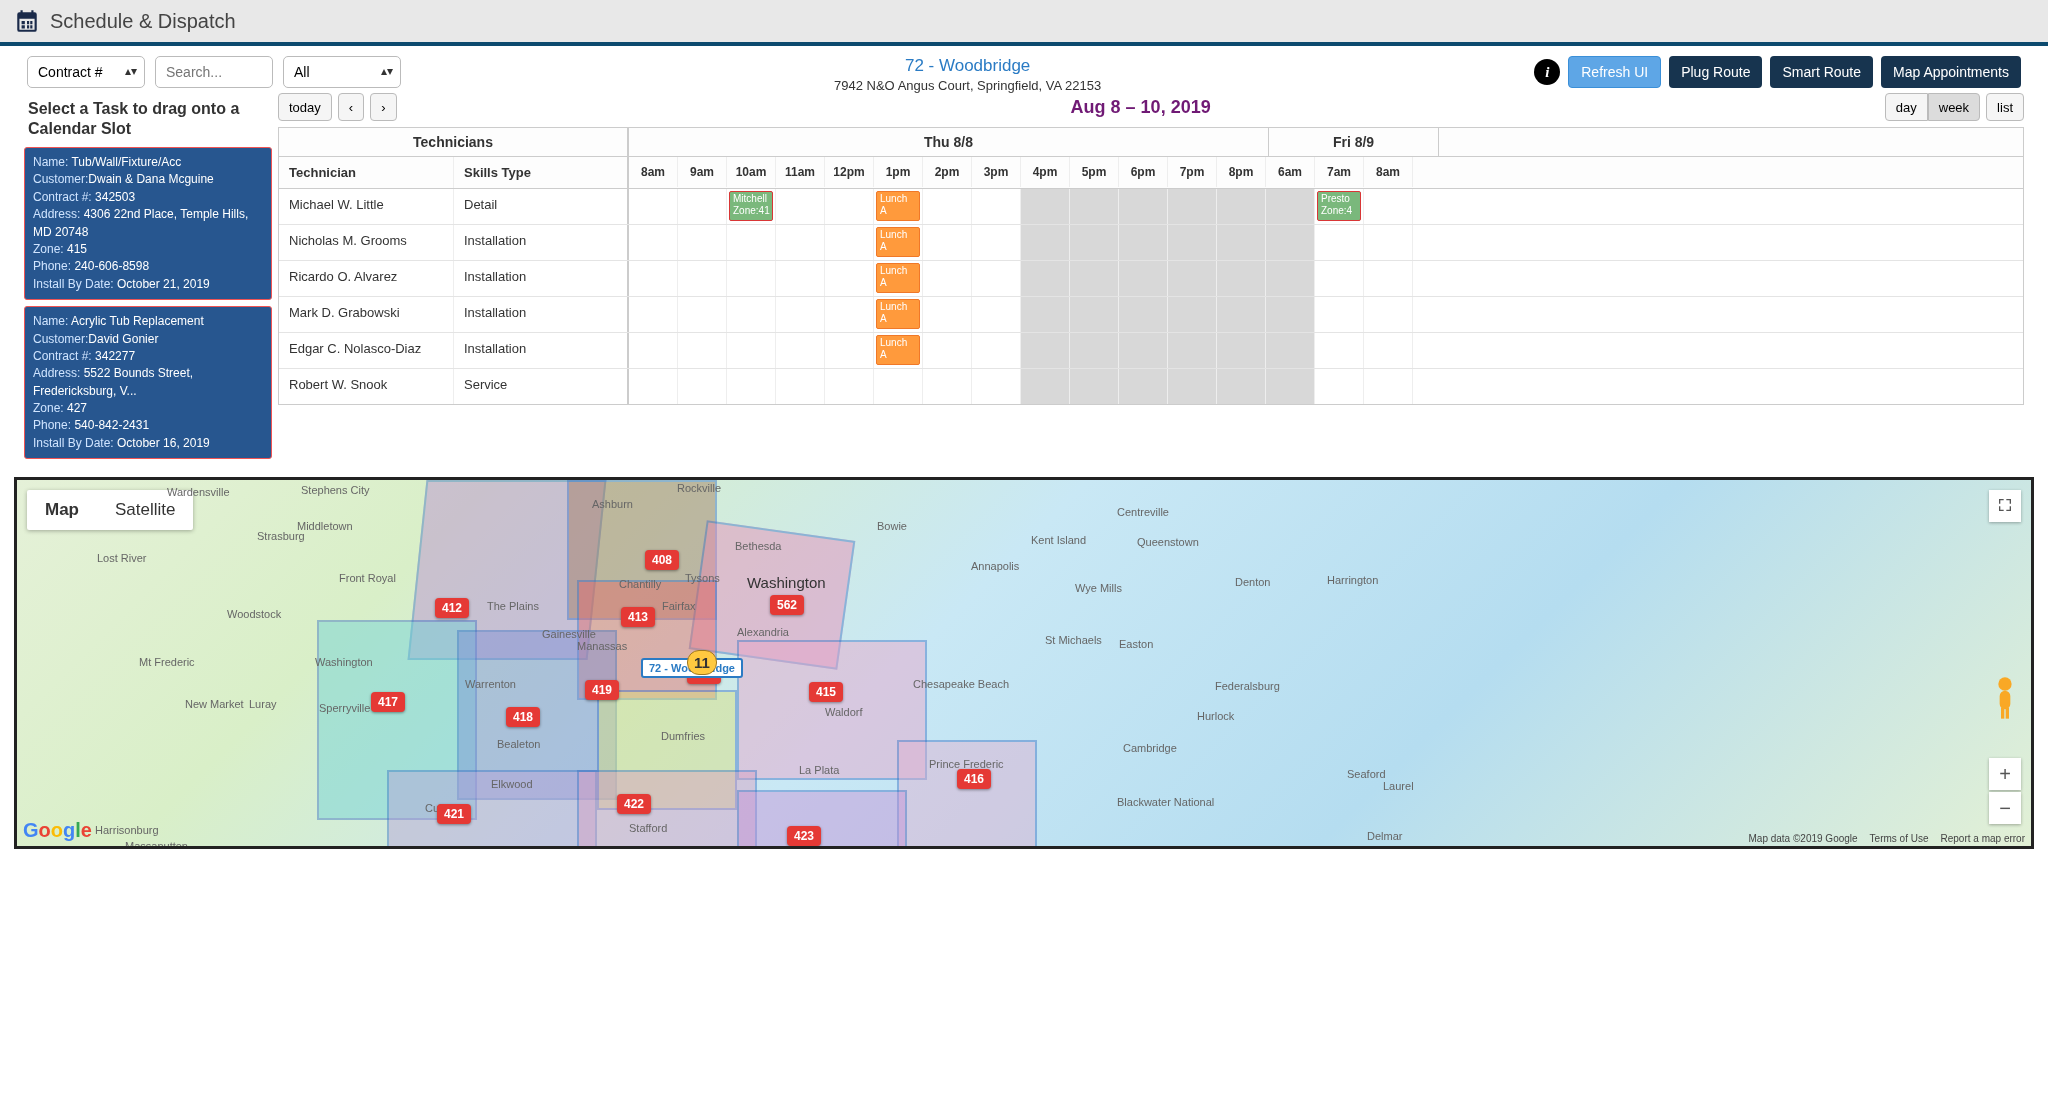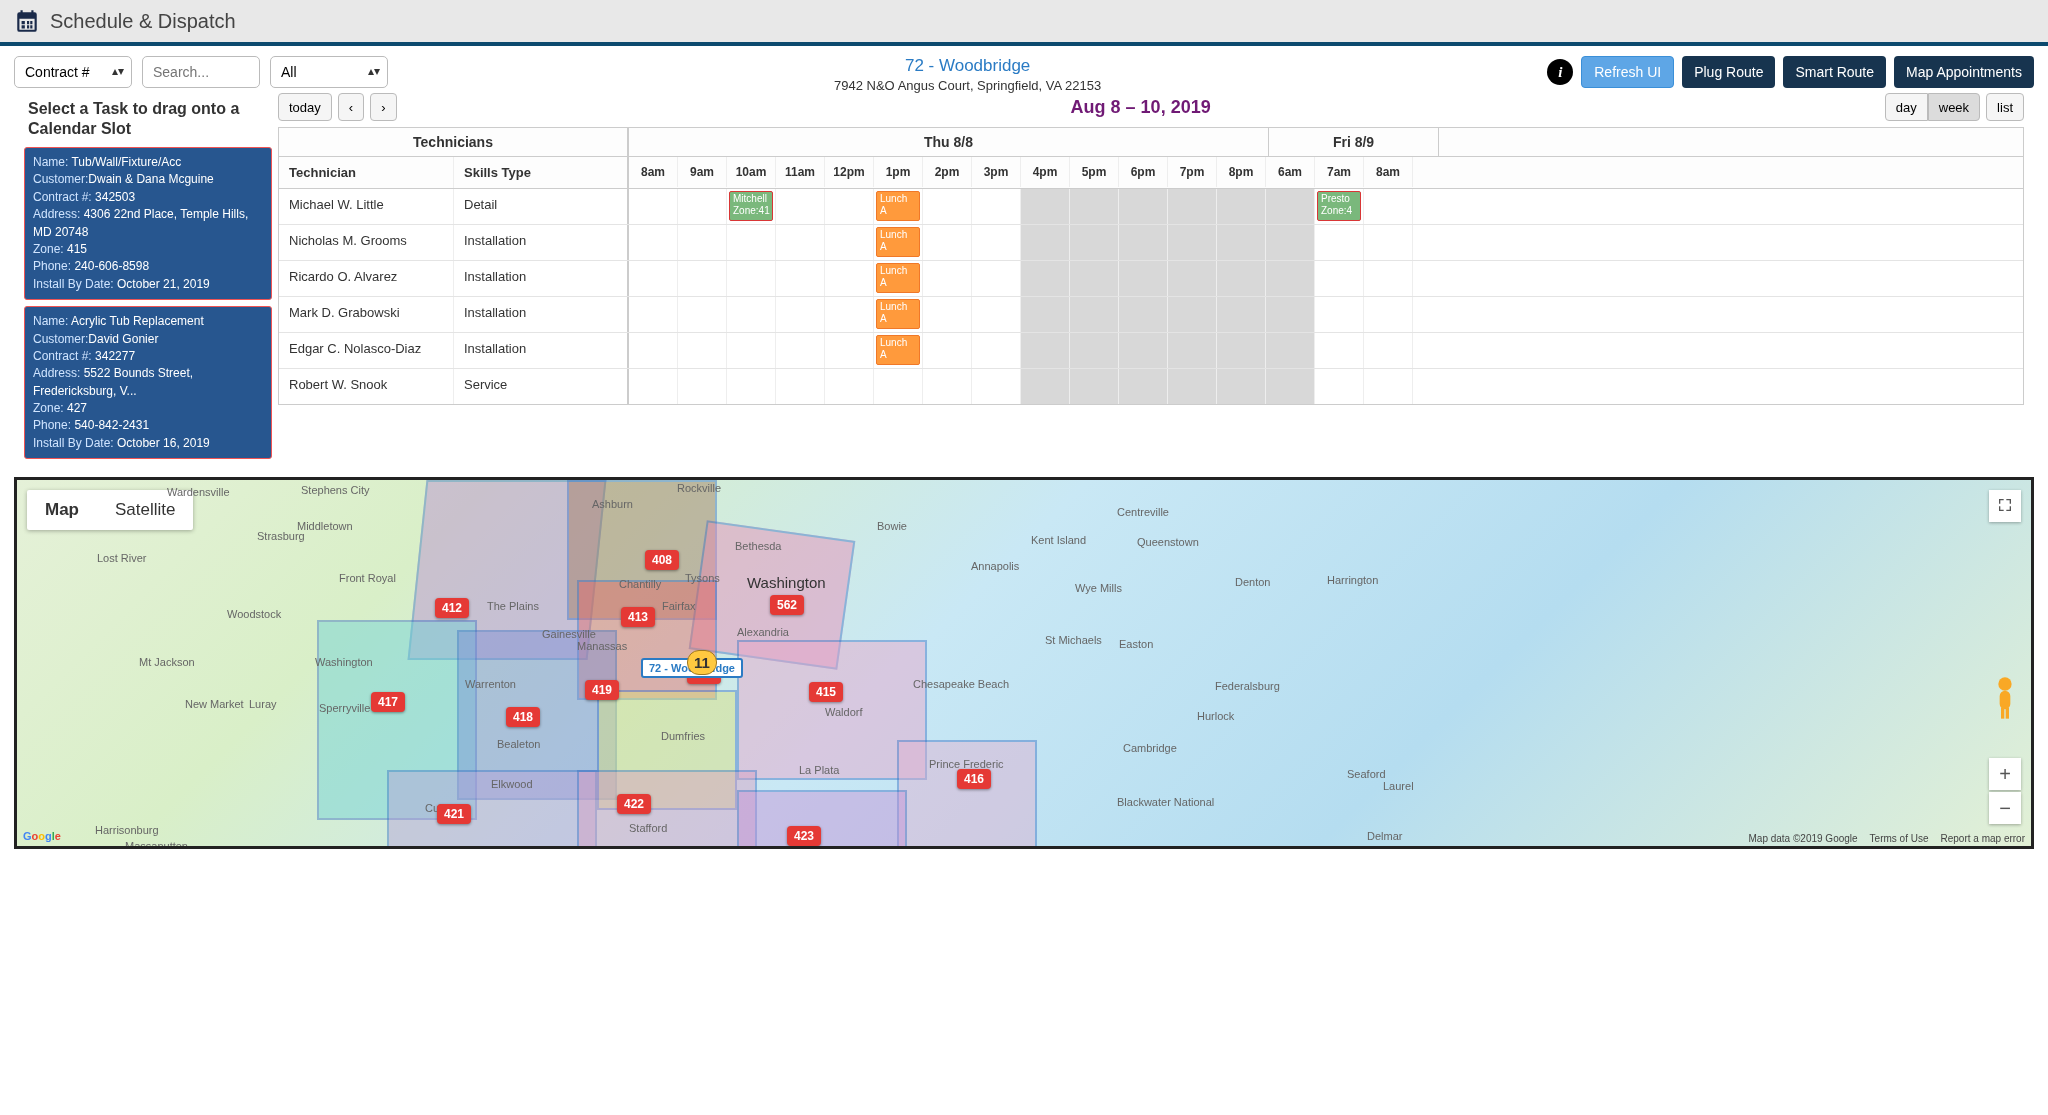--- a/index.html
+++ b/index.html
@@ -1,20 +1,20 @@
 <!DOCTYPE html>
 <html><head>
 <meta charset="utf-8">
 <style>
 * { box-sizing: border-box; margin: 0; padding: 0; }
 body { font-family: -apple-system, BlinkMacSystemFont, "Segoe UI", Arial, sans-serif; font-size: 13px; color: #333; background: #fff; }
 .header { background: #e8e8e8; border-bottom: 4px solid #0c4a6e; padding: 8px 14px; display: flex; align-items: center; gap: 10px; }
 .header-icon { width: 26px; height: 26px; fill: #1a2a4a; }
 .header-title { font-size: 20px; color: #444; font-weight: 400; }
-.toolbar { display: flex; align-items: flex-start; padding: 10px 14px 0; gap: 10px; position: relative; }
+.toolbar { display: flex; align-items: flex-start; padding: 10px 27px 0; gap: 10px; position: relative; }
 .select-wrap { position: relative; }
 select, .searchbox { height: 32px; border: 1px solid #bbb; border-radius: 5px; padding: 0 28px 0 10px; font-size: 14px; background: #fff; appearance: none; }
 .sel-contract { width: 118px; }
 .searchbox { width: 118px; padding: 0 10px; }
 .sel-all { width: 118px; }
 .sel-caret { position: absolute; right: 8px; top: 8px; pointer-events: none; font-size: 12px; color: #333; }
 .toolbar-center { flex: 1; text-align: center; }
 .loc-link { color: #2a7bc4; font-size: 17px; }
 .loc-addr { font-size: 13px; color: #333; margin-top: 2px; }
 .toolbar-right { display: flex; align-items: center; gap: 8px; }
@@ -64,21 +64,21 @@
 .map-tabs { position: absolute; top: 10px; left: 10px; display: flex; background: #fff; border-radius: 2px; box-shadow: 0 1px 4px rgba(0,0,0,0.3); }
 .map-tab { padding: 10px 18px; font-size: 17px; cursor: pointer; }
 .map-tab.active { font-weight: 700; }
 .zone-marker { position: absolute; background: #e53935; color: #fff; font-weight: 700; font-size: 12px; padding: 3px 7px; border-radius: 4px; box-shadow: 0 1px 3px rgba(0,0,0,0.4); }
 .loc-marker { position: absolute; background: #fff; border: 2px solid #2a7bc4; color: #2a7bc4; font-size: 11px; font-weight: 700; padding: 2px 6px; border-radius: 3px; }
 .pin-marker { position: absolute; background: #ffc940; border: 1px solid #a07820; color: #333; font-weight: 700; font-size: 15px; padding: 3px 6px; border-radius: 12px; }
 .map-controls { position: absolute; right: 10px; bottom: 22px; display: flex; flex-direction: column; gap: 2px; }
 .map-ctrl-btn { width: 32px; height: 32px; background: #fff; border: none; font-size: 20px; cursor: pointer; box-shadow: 0 1px 3px rgba(0,0,0,0.3); color: #555; }
 .fullscreen-btn { position: absolute; top: 10px; right: 10px; width: 32px; height: 32px; background: #fff; border: none; box-shadow: 0 1px 3px rgba(0,0,0,0.3); cursor: pointer; }
 .pegman { position: absolute; right: 10px; bottom: 130px; width: 32px; height: 40px; }
-.google-logo { position: absolute; bottom: 4px; left: 6px; font-size: 11px; font-weight: 700; }
+.google-logo { position: absolute; bottom: 4px; left: 6px; font-size: 20px; font-weight: 700; }
 .google-logo span:nth-child(1){color:#4285F4}.google-logo span:nth-child(2){color:#EA4335}.google-logo span:nth-child(3){color:#FBBC05}.google-logo span:nth-child(4){color:#4285F4}.google-logo span:nth-child(5){color:#34A853}.google-logo span:nth-child(6){color:#EA4335}
 .map-footer { position: absolute; bottom: 2px; right: 6px; font-size: 10px; color: #444; display: flex; gap: 12px; }
 .map-city { position: absolute; font-size: 11px; color: #666; pointer-events: none; }
 .map-city.big { font-size: 15px; color: #333; font-weight: 500; }
 .zone-shape { position: absolute; opacity: 0.45; }
 </style>
 </head>
 <body>
 
 <div class="header">
@@ -351,21 +351,21 @@
       <div class="map-city" style="top: 148px; left: 525px;">Gainesville</div>
       <div class="map-city" style="top: 198px; left: 448px;">Warrenton</div>
       <div class="map-city" style="top: 120px; left: 470px;">The Plains</div>
       <div class="map-city" style="top: 92px; left: 322px;">Front Royal</div>
       <div class="map-city" style="top: 50px; left: 240px;">Strasburg</div>
       <div class="map-city" style="top: 4px; left: 284px;">Stephens City</div>
       <div class="map-city" style="top: 6px; left: 150px;">Wardensville</div>
       <div class="map-city" style="top: 40px; left: 280px;">Middletown</div>
       <div class="map-city" style="top: 72px; left: 80px;">Lost River</div>
       <div class="map-city" style="top: 128px; left: 210px;">Woodstock</div>
-      <div class="map-city" style="top: 176px; left: 122px;">Mt Jackson</div>
+      <div class="map-city" style="top: 176px; left: 122px;">Mt Frederic</div>
       <div class="map-city" style="top: 218px; left: 168px;">New Market</div>
       <div class="map-city" style="top: 218px; left: 232px;">Luray</div>
       <div class="map-city" style="top: 222px; left: 302px;">Sperryville</div>
       <div class="map-city" style="top: 176px; left: 298px;">Washington</div>
       <div class="map-city" style="top: 258px; left: 480px;">Bealeton</div>
       <div class="map-city" style="top: 298px; left: 474px;">Elkwood</div>
       <div class="map-city" style="top: 322px; left: 408px;">Culpeper</div>
       <div class="map-city" style="top: 342px; left: 612px;">Stafford</div>
       <div class="map-city" style="top: 250px; left: 644px;">Dumfries</div>
       <div class="map-city" style="top: 226px; left: 808px;">Waldorf</div>

